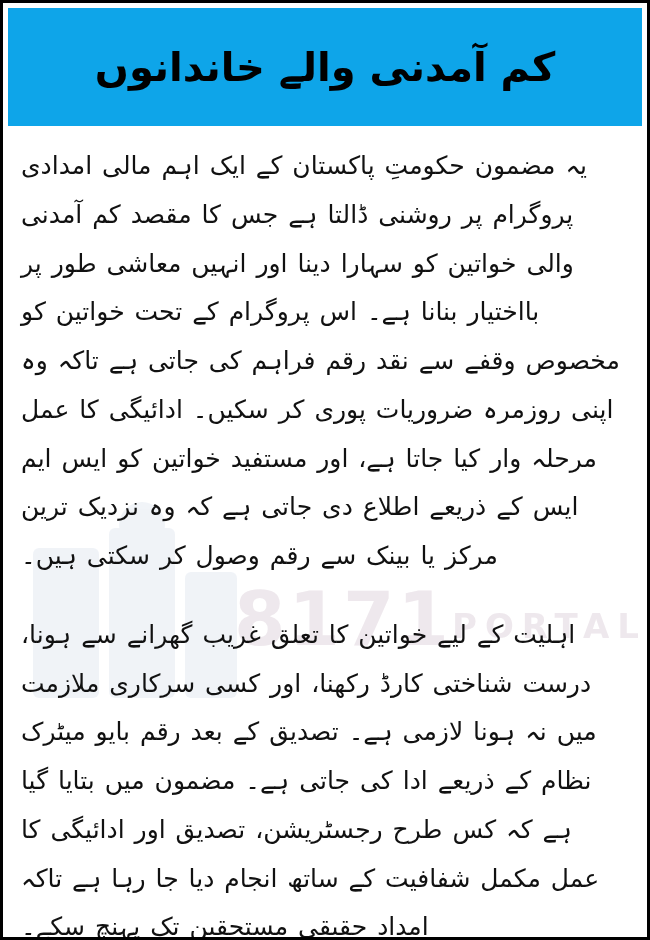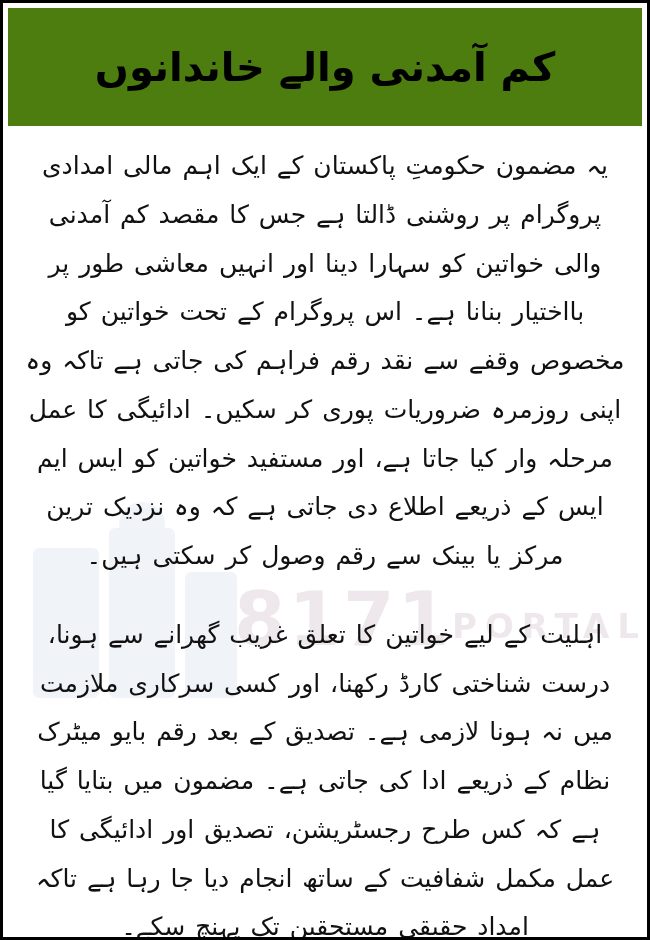--- a/index.html
+++ b/index.html
@@ -19,21 +19,21 @@
     height: 940px;
     box-sizing: border-box;
     border: 3px solid #000000;
     background: #ffffff;
     overflow: hidden;
   }
   .title-band {
     position: relative;
     margin: 5px 5px 0 5px;
     height: 118px;
-    background: #4d7c0f;
+    background: #0ea5e9;
     display: flex;
     align-items: center;
     justify-content: center;
     z-index: 3;
   }
   .title-text {
     direction: rtl;
     unicode-bidi: bidi-override;
     font-family: "DejaVu Sans", sans-serif;
     font-size: 40px;
@@ -98,21 +98,21 @@
   }
 
   .body-area {
     position: relative;
     z-index: 2;
     padding: 16px 18px 10px 18px;
   }
   .para {
     direction: rtl;
     unicode-bidi: bidi-override;
-    text-align: center;
+    text-align: left;
     font-family: "DejaVu Sans", sans-serif;
     font-size: 25px;
     line-height: 1.95;
     color: #111111;
     margin: 0 0 30px 0;
     word-spacing: 2px;
   }
   .para.second {
     margin-bottom: 0;
   }

